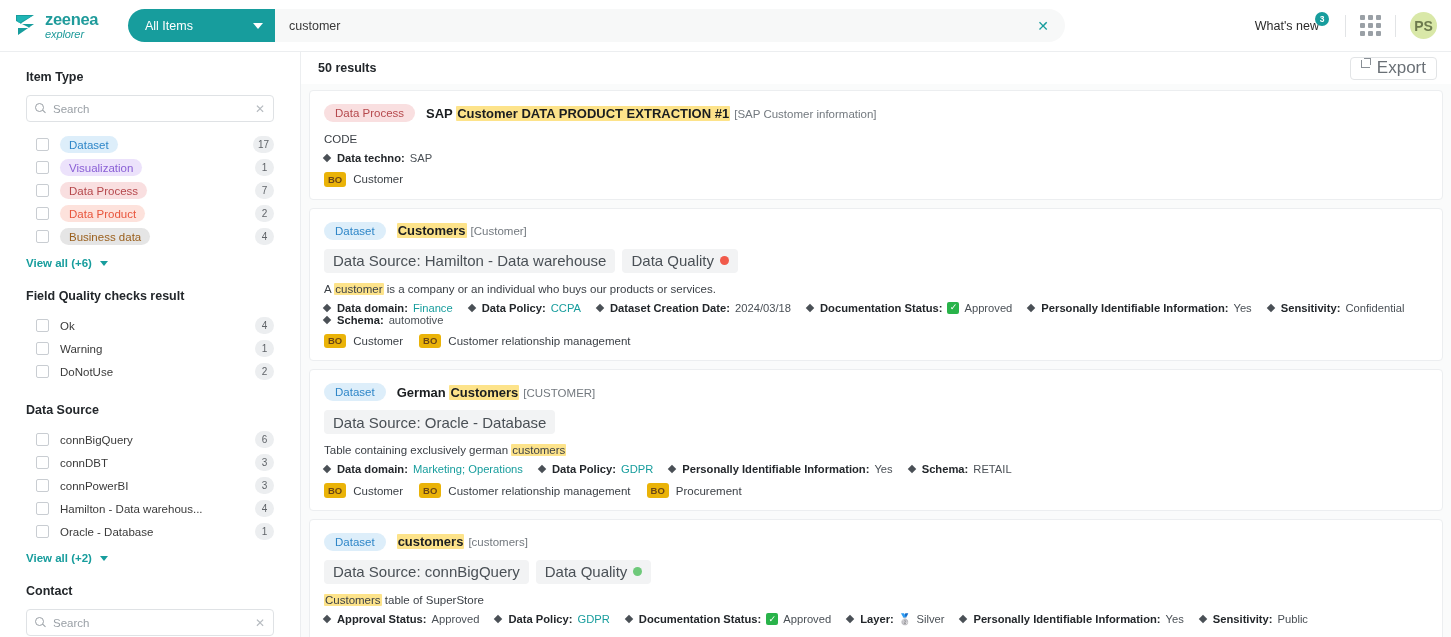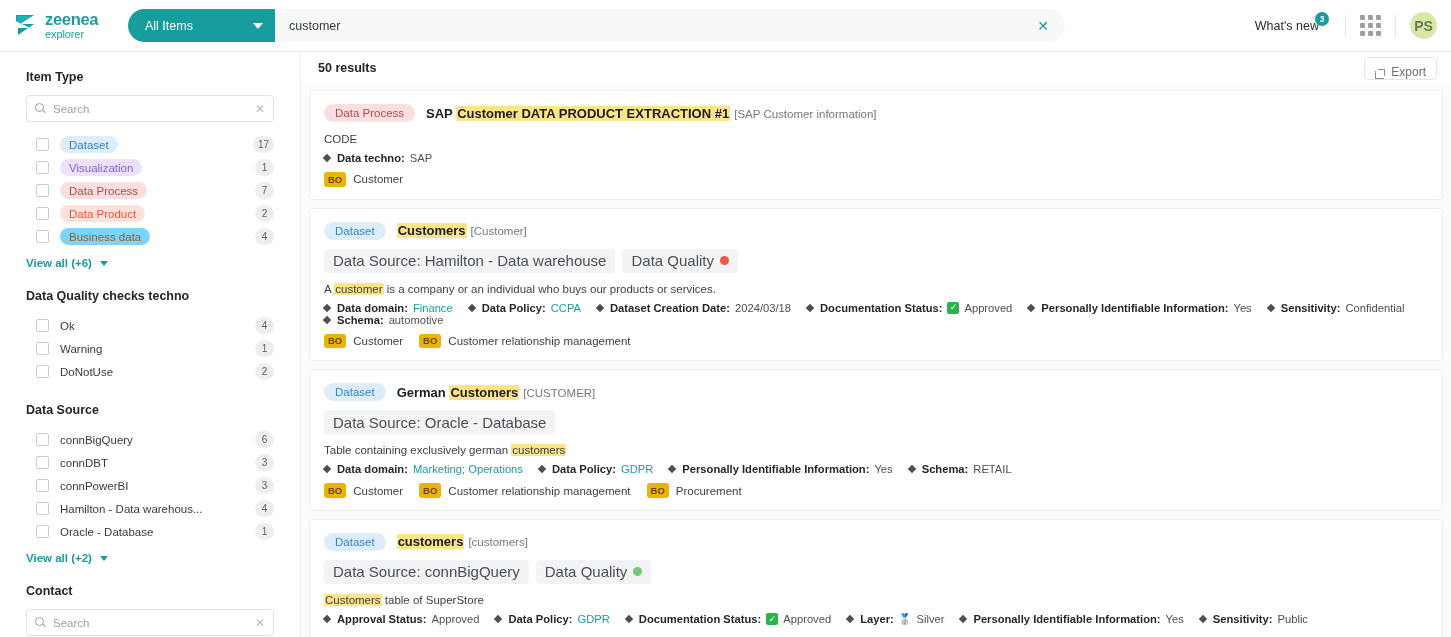--- a/index.html
+++ b/index.html
@@ -19,21 +19,21 @@
     display: flex;
     align-items: center;
     background: #ffffff;
     padding: 0 14px 0 14px;
     position: relative;
   }
   .logo-wrap { display: flex; align-items: center; gap: 7px; width: 98px; }
   .logo-mark { width: 24px; height: 26px; position: relative; flex: 0 0 auto; }
   .logo-text { line-height: 1; }
   .logo-text .l1 { font-size: 16.5px; font-weight: bold; color: #1f9b9b; letter-spacing: -0.3px; display:block; }
-  .logo-text .l2 { font-size: 11px; color: #1f9b9b; letter-spacing: -0.1px; display:block; margin-top:1px; }
+  .logo-text .l2 { font-size: 11px; color: #1f9b9b; letter-spacing: -0.1px; display:block; margin-top:1px;font-style:italic; }
 
   .search-row { display: flex; align-items: center; margin-left: 16px; flex: 1; }
   .scope-select {
     width: 147px; height: 33px;
     background: #179d9d;
     border-radius: 17px 0 0 17px;
     color: #fff;
     font-size: 12.5px;
     display: flex; align-items: center;
     padding: 0 12px 0 17px;
@@ -156,22 +156,22 @@
     height: 30px; background: #fff;
     display: flex; align-items: center; justify-content: space-between;
     padding: 0 14px 0 17px;
     border-top: 1px solid #eceef0;
     padding-top: 6px; padding-bottom: 6px;
     height: 33px;
   }
   .results-count { font-size: 12.5px; font-weight: bold; color: #23272b; }
   .export-btn {
     border: 1px solid #e2e4e6; border-radius: 4px; height: 23px;
-    display: flex; align-items: flex-end; gap: 6px; padding: 0 10px;
-    font-size: 12px; color: #6a7076; background: #fff; cursor: pointer;
+    display: flex; align-items: flex-start; gap: 6px; padding: 0 10px;
+    font-size: 17px; color: #6a7076; background: #fff; cursor: pointer;
   }
   .export-icon { width: 10px; height: 10px; position: relative; flex: 0 0 auto; }
   .export-icon::before {
     content: ""; position: absolute; left: 0; bottom: 0; width: 8px; height: 7px;
     border: 1.2px solid #8a9096; border-top: none; border-right: none;
   }
   .export-icon::after {
     content: ""; position: absolute; right: 0; top: 0; width: 6px; height: 6px;
     border-top: 1.2px solid #8a9096; border-right: 1.2px solid #8a9096;
   }
@@ -304,30 +304,30 @@
             <span class="facet-label"><span class="chip-label" style="background: rgb(249, 223, 224); color: rgb(181, 72, 76);">Data Process</span></span>
             <span class="cnt">7</span>
           </div>
           <div class="facet-row">
             <span class="cbox"></span>
             <span class="facet-label"><span class="chip-label" style="background: rgb(253, 226, 220); color: rgb(232, 85, 60);">Data Product</span></span>
             <span class="cnt">2</span>
           </div>
           <div class="facet-row">
             <span class="cbox"></span>
-            <span class="facet-label"><span class="chip-label" style="background: #7dd3fc; color: rgb(154, 95, 28);">Business data</span></span>
+            <span class="facet-label"><span class="chip-label" style="background: #e5e5e5; color: rgb(154, 95, 28);">Business data</span></span>
             <span class="cnt">4</span>
           </div>
           <div class="viewall">
             <span>View all (+6)</span>
             <span class="caret"></span>
           </div>
         </div>
         <div class="facet">
-          <div class="facet-title">Data Quality checks techno</div>
+          <div class="facet-title">Field Quality checks result</div>
           <div class="facet-row">
             <span class="cbox"></span>
             <span class="facet-label">Ok</span>
             <span class="cnt">4</span>
           </div>
           <div class="facet-row">
             <span class="cbox"></span>
             <span class="facet-label">Warning</span>
             <span class="cnt">1</span>
           </div>

